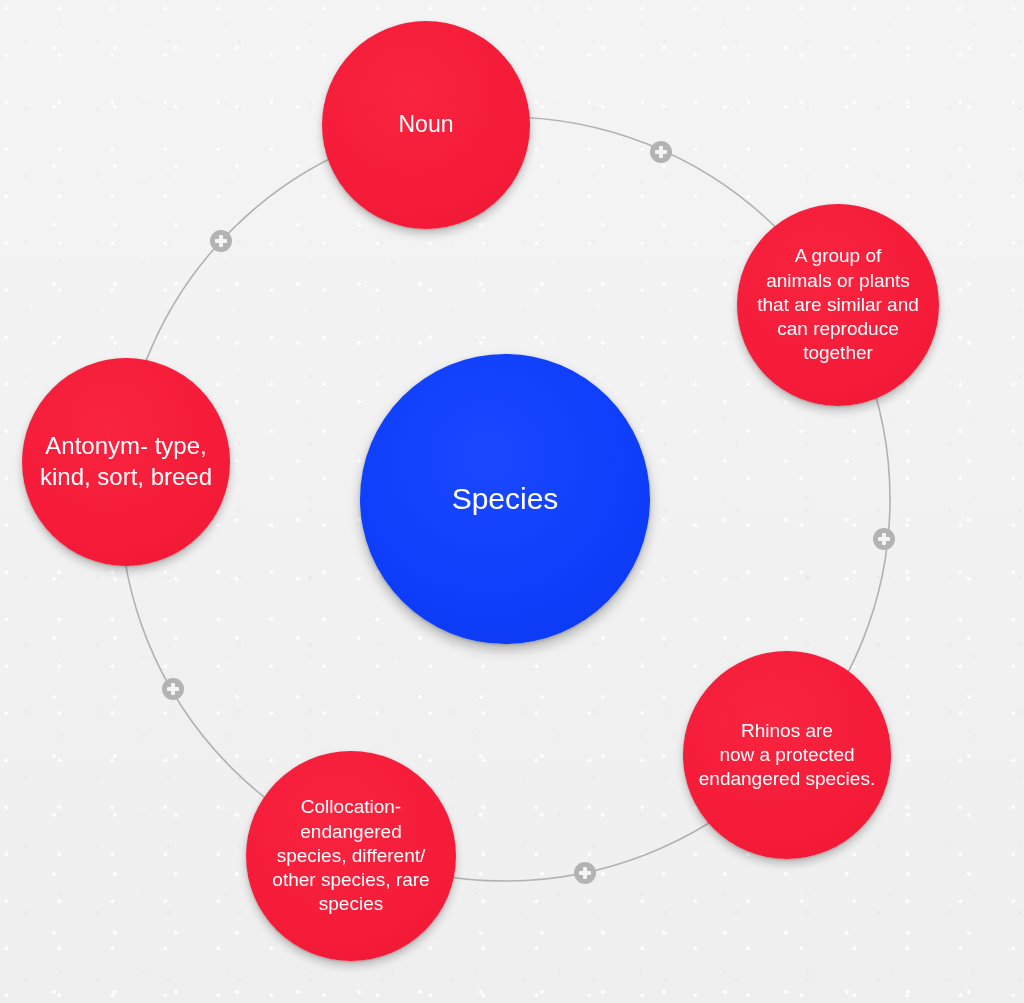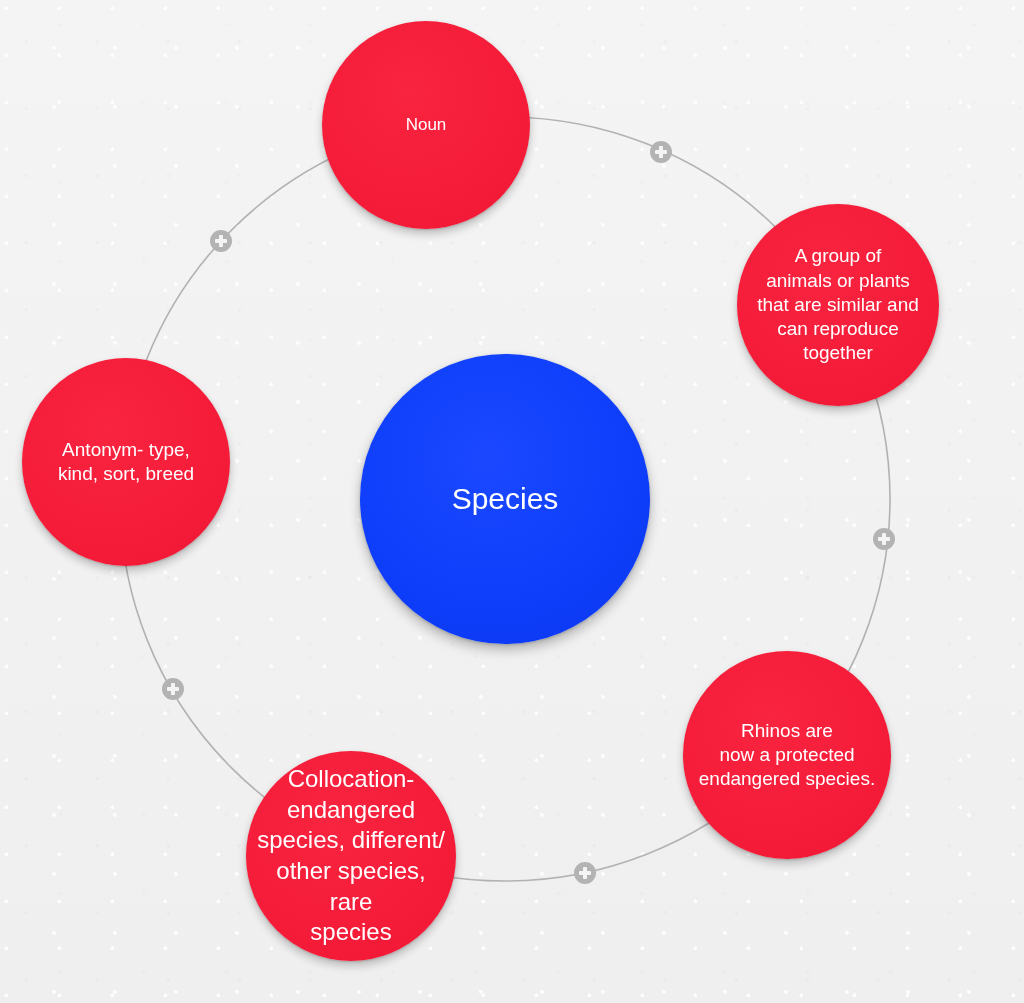--- a/index.html
+++ b/index.html
@@ -99,47 +99,47 @@
 <div id="canvas" style="background-color: rgb(241, 241, 241);">
 
   <svg id="ring-layer" viewBox="0 0 1024 1003">
     <ellipse id="ring-ellipse" cx="505" cy="499" rx="385" ry="382" fill="none" stroke="#b2b2b2" stroke-width="1.6"></ellipse>
   </svg>
 
   <div class="node node-blue" id="node-center" style="left: 360px; top: 354px; width: 290px; height: 290px;">
     <span class="node-label">Species</span>
   </div>
 
-  <div class="node node-red" id="node-0" style="left: 322px; top: 21px; width: 208px; height: 208px; font-size: 17px;">
+  <div class="node node-red" id="node-0" style="left: 322px; top: 21px; width: 208px; height: 208px; font-size: 23px;">
     <span class="node-label">Noun</span>
   </div>
 
   <div class="node node-red" id="node-2" style="left: 683px; top: 651px; width: 208px; height: 208px; font-size: 19px;">
     <span class="node-label">Rhinos are
 now a protected
 endangered species.</span>
   </div>
 
   <div class="node node-red" id="node-1" style="left: 737px; top: 204px; width: 202px; height: 202px; font-size: 19px;">
     <span class="node-label">A group of
 animals or plants
 that are similar and
 can reproduce
 together</span>
   </div>
 
-  <div class="node node-red" id="node-3" style="left: 246px; top: 751px; width: 210px; height: 210px; font-size: 24px;">
+  <div class="node node-red" id="node-3" style="left: 246px; top: 751px; width: 210px; height: 210px; font-size: 19px;">
     <span class="node-label">Collocation-
 endangered
 species, different/
 other species, rare
 species</span>
   </div>
 
-  <div class="node node-red" id="node-4" style="left: 22px; top: 358px; width: 208px; height: 208px; font-size: 19px;">
+  <div class="node node-red" id="node-4" style="left: 22px; top: 358px; width: 208px; height: 208px; font-size: 24px;">
     <span class="node-label">Antonym- type,
 kind, sort, breed</span>
   </div>
 
   <div class="plus" id="plus-0" style="left: 650px; top: 141px;"></div>
   <div class="plus" id="plus-1" style="left: 873px; top: 528px;"></div>
   <div class="plus" id="plus-2" style="left: 574px; top: 862px;"></div>
   <div class="plus" id="plus-3" style="left: 162px; top: 678px;"></div>
   <div class="plus" id="plus-4" style="left: 210px; top: 230px;"></div>
 

